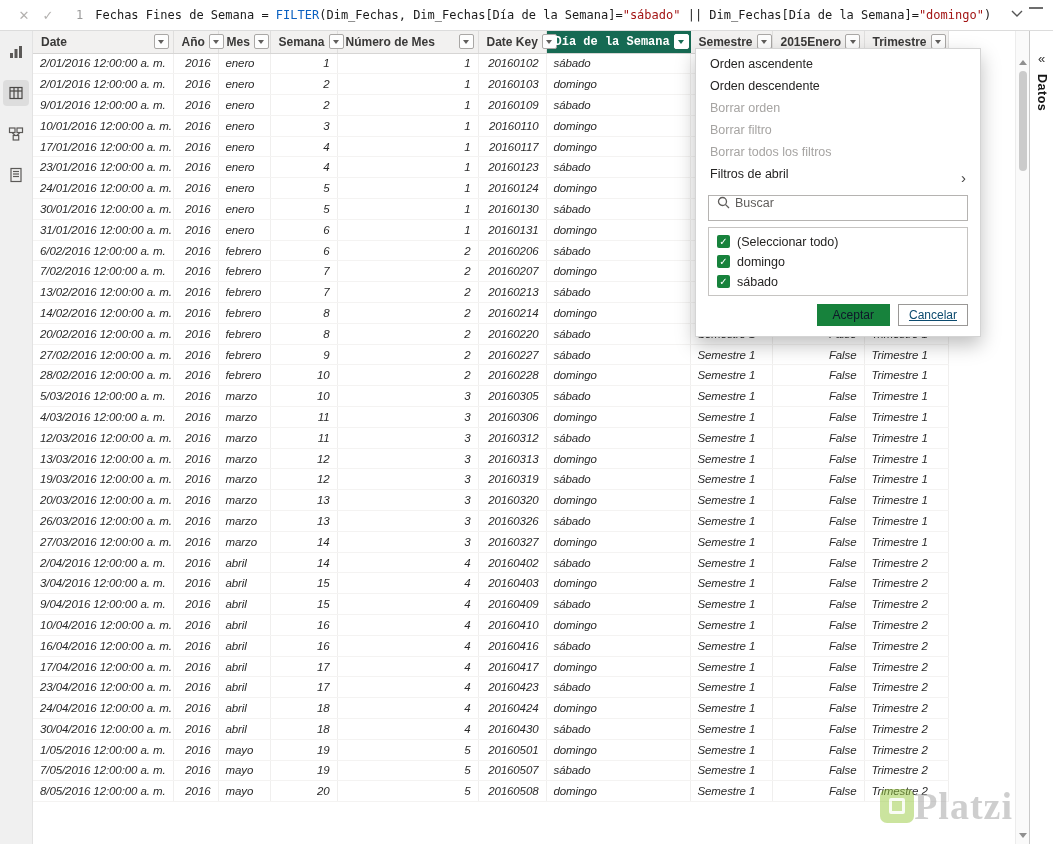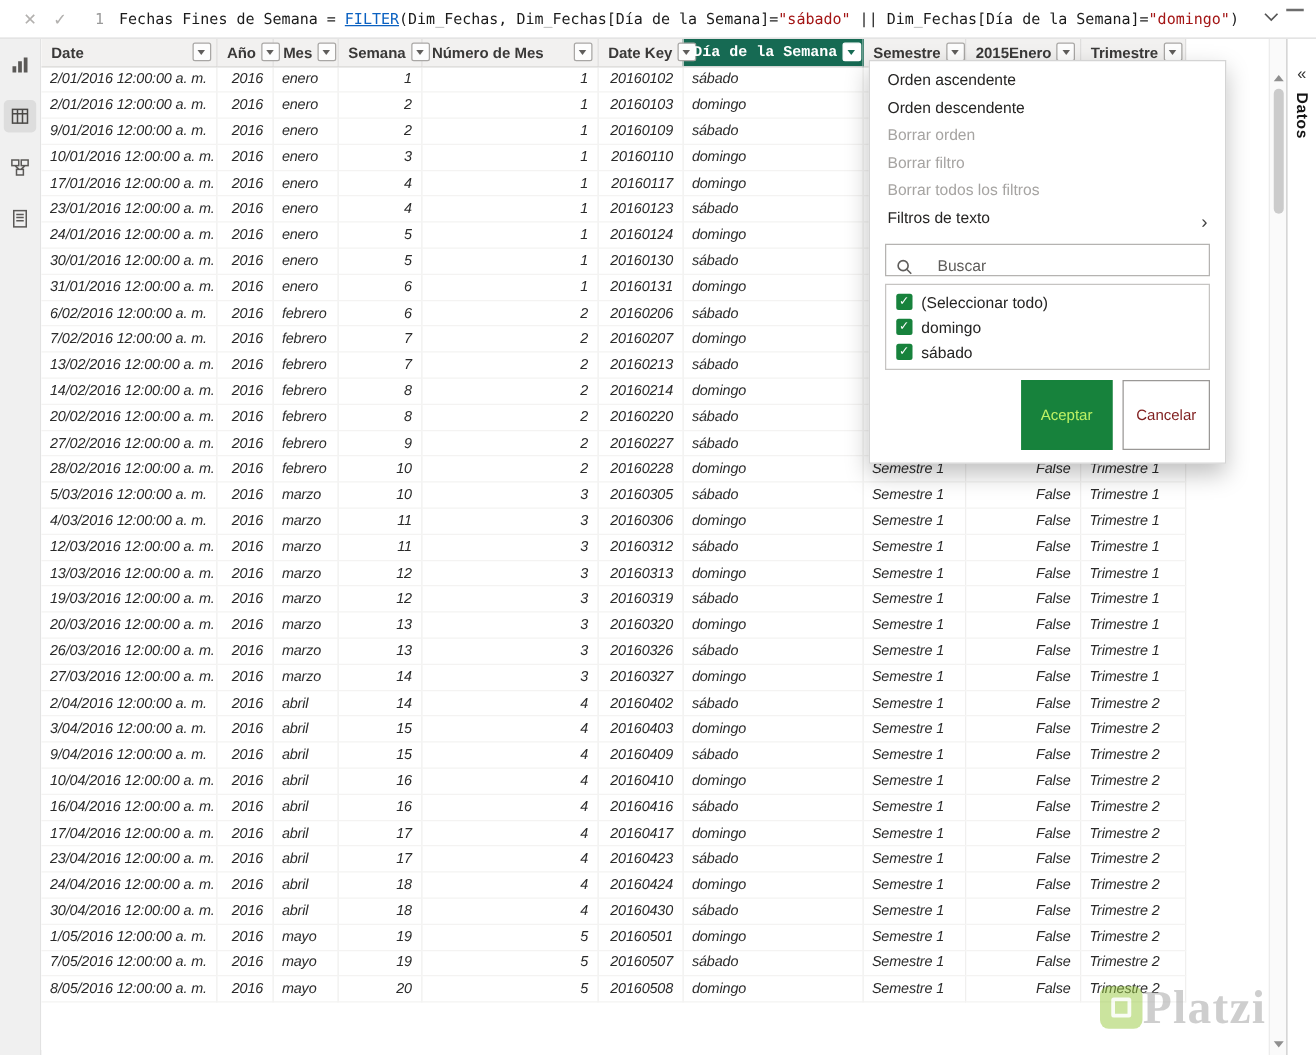--- a/index.html
+++ b/index.html
@@ -14,21 +14,21 @@
     position: absolute; left: 0; top: 0; width: 1053px; height: 31px;
     background: #fff; border-bottom: 1px solid #dcdcdc;
     display: flex; align-items: center; padding-left: 12px; z-index: 5;
   }
   .fx-btn { width: 24px; text-align: center; color: #b3b1af; font-size: 13px; }
   .line-no { color: #9a9a9a; font: 12px "DejaVu Sans Mono", monospace; margin: 0 12px 0 16px; }
   .fx-text {
     flex: 1; font: 12px "DejaVu Sans Mono", monospace; color: #1b1b1b;
     white-space: pre; overflow: hidden; padding-right: 60px;
   }
-  .tok-function { color: var(--dax-function, #0b61c1); text-decoration: underline; }
+  .tok-function { color: var(--dax-function, #0b61c1); }
   .tok-string   { color: var(--dax-string, #a31515); }
   .fx-chevron { position: absolute; right: 30px; top: 10px; line-height: 0; }
   .fx-dash { position: absolute; right: 10px; top: 7px; width: 14px; height: 2px; background: #6d6d6d; }
 
   
   .view-sidebar {
     position: absolute; left: 0; top: 31px; bottom: 0; width: 33px;
     background: #f0f0f0; border-right: 1px solid #e2e2e2;
     display: flex; flex-direction: column; align-items: center; padding-top: 8px; gap: 15px;
   }
@@ -98,41 +98,41 @@
     box-shadow: 0 8px 18px rgba(0,0,0,.25); padding: 4px 0 10px;
   }
   .menu-item {
     height: 22px; line-height: 22px; padding: 0 14px; font-size: 12.5px;
     display: flex; justify-content: space-between; align-items: flex-end; color: #252423;
   }
   .menu-item.disabled { color: #a6a4a2; }
   .submenu-chevron { color: #444; font-size: 15px; line-height: 1; }
   .search-box {
     margin: 10px 12px 6px; height: 26px; border: 1px solid #b5b3b1;
-    display: flex; align-items: flex-end; gap: 20px; padding: 0 8px;
+    display: flex; align-items: flex-start; gap: 5px; padding: 0 8px;
   }
   .search-box input {
     border: none; outline: none; flex: 1; background: transparent;
     font-family: inherit; font-size: 12.5px; color: #333;
   }
   .search-box input::placeholder { color: #5f5d5b; }
   .check-list {
     margin: 0 12px; border: 1px solid #c6c4c2; padding: 5px 8px;
     display: flex; flex-direction: column; gap: 3px;
   }
   .check-row { display: flex; align-items: center; gap: 7px; font-size: 12.5px; height: 17px; }
   .checkbox {
     width: 13px; height: 13px; flex: none; border-radius: 2px;
     background: var(--checkbox-green, #17823c); color: #fff;
     font-size: 10px; line-height: 13px; text-align: center;
   }
   .menu-buttons { display: flex; justify-content: flex-end; gap: 8px; margin: 8px 12px 0; }
   .menu-buttons button { font-family: inherit; font-size: 12px; cursor: default; }
-  .btn-accept { background: var(--accept-button, #17823c); border: 1px solid var(--accept-button, #17823c); color: #bef264; padding: 3px 15px; }
-  .btn-cancel { background: #fff; border: 1px solid #9a9896; color: #7f1d1d; padding: 20px 10px; }
+  .btn-accept { background: var(--accept-button, #17823c); border: 1px solid var(--accept-button, #17823c); color: #0f172a; padding: 3px 15px; }
+  .btn-cancel { background: #fff; border: 1px solid #9a9896; color: #0c4a6e; padding: 3px 10px; text-decoration: underline; }
 
   
   .watermark {
     position: absolute; right: 40px; bottom: 16px; z-index: 6;
     display: flex; align-items: center; gap: 0; opacity: .5; pointer-events: none; font-family: Liberation Serif, serif;
   }
   .wm-cube { width: 34px; height: 34px; background: var(--platzi-green, #98ca3f); border-radius: 7px; position: relative; }
   .wm-cube::before { content: ""; position: absolute; inset: 9px; border: 3.5px solid rgba(255,255,255,.9); border-radius: 2px; }
   .wm-text { font-size: 38px; font-weight: 700; color: #9f9f9f; letter-spacing: 1px; }
 </style>
@@ -748,21 +748,21 @@
       <div class="menu-item disabled">
         <span>Borrar orden</span>
       </div>
       <div class="menu-item disabled">
         <span>Borrar filtro</span>
       </div>
       <div class="menu-item disabled">
         <span>Borrar todos los filtros</span>
       </div>
       <div class="menu-item">
-        <span>Filtros de texto</span>
+        <span>Filtros de abril</span>
         <span class="submenu-chevron">›</span>
       </div>
     </div>
   <div class="search-box">
     <svg width="13" height="13" viewBox="0 0 13 13" fill="none" stroke="#5f5d5b" stroke-width="1.3">
       <circle cx="5.5" cy="5.5" r="4"></circle>
         <line x1="8.6" y1="8.6" x2="12" y2="12"></line>
     </svg>
     <input placeholder="Buscar" style="">
   </div>

